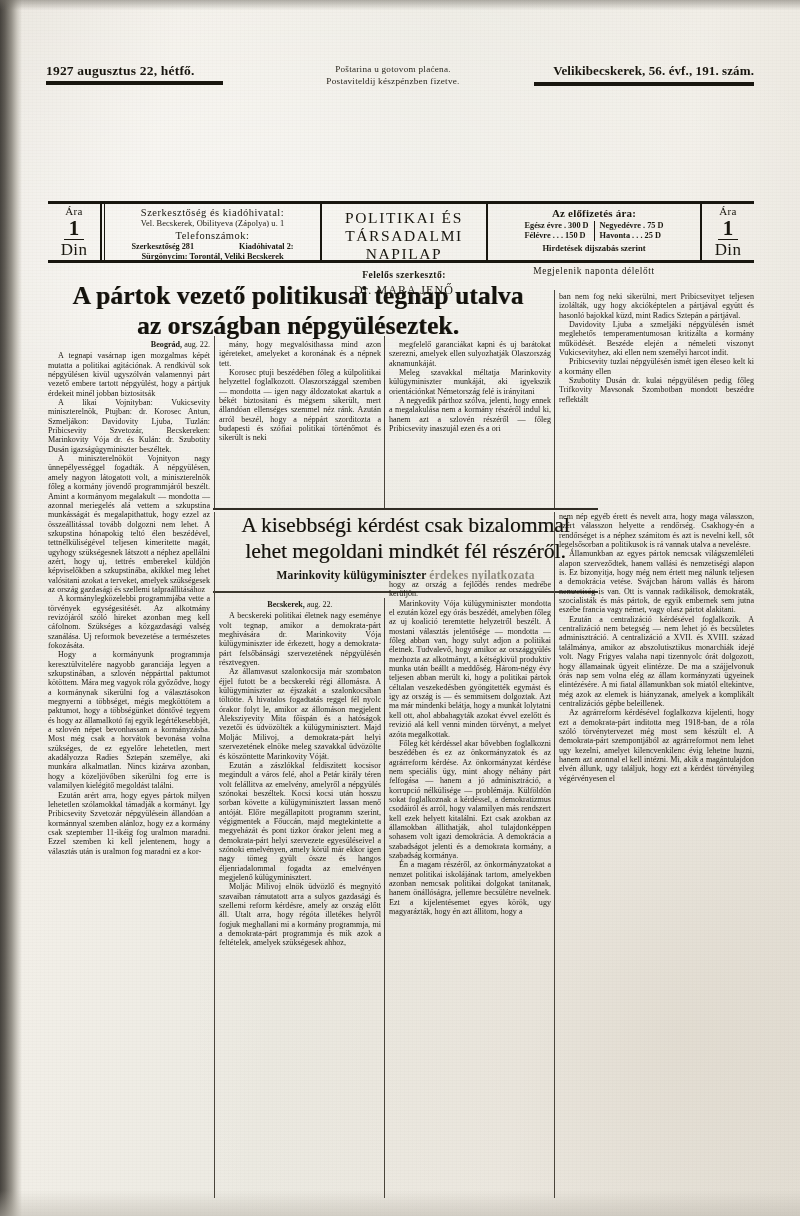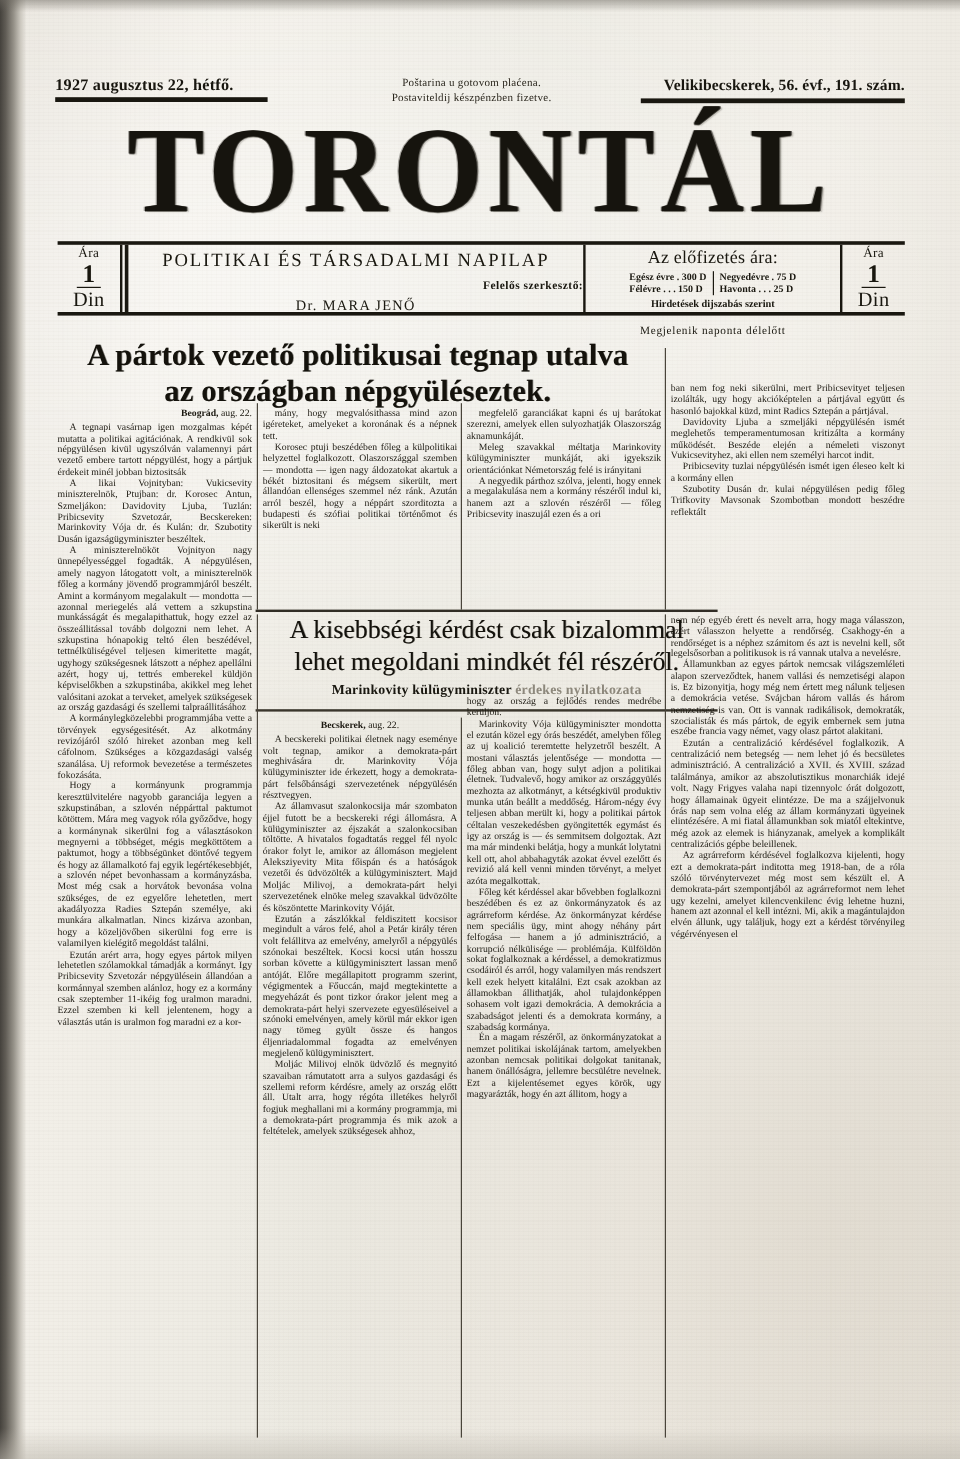--- a/index.html
+++ b/index.html
@@ -109,27 +109,27 @@
   .editorial-cell .l1{font-size:10.5px;letter-spacing:.5px;}
   .editorial-cell .l2{font-size:8.4px;letter-spacing:.1px;margin-top:1px;}
   .editorial-cell .l3{font-size:10.5px;letter-spacing:.5px;margin-top:2px;}
   .editorial-cell .l4{font-size:8.2px;font-weight:bold;display:flex;justify-content:space-around;margin-top:1px;}
   .editorial-cell .l5{font-size:8.4px;font-weight:bold;margin-top:1px;}
 
   .center-cell{
     flex:1;text-align:center;color:#19170f;padding-top:5px;box-sizing:border-box;
   }
   .center-cell .t1{font-size:15.5px;letter-spacing:1.6px;}
-  .center-cell .t2{font-size:9.6px;font-weight:bold;margin-top:6px;letter-spacing:.4px;text-align:right;}
+  .center-cell .t2{font-size:9.6px;font-weight:bold;margin-top:6px;letter-spacing:.4px;}
   .center-cell .t3{font-size:12px;margin-top:3px;letter-spacing:1.1px;}
 
   .subs-cell{
     flex:0 0 212px;text-align:center;color:#19170f;padding-top:3px;box-sizing:border-box;
   }
-  .subs-cell .s1{font-size:15px;font-weight:normal;letter-spacing:.2px;}
+  .subs-cell .s1{font-size:11px;font-weight:bold;letter-spacing:.2px;}
   .subs-cell .grid{display:flex;justify-content:center;margin-top:2px;font-size:8.3px;font-weight:bold;}
   .subs-cell .gcol{padding:0 5px;text-align:left;line-height:10px;}
   .subs-cell .gdiv{border-left:1px solid #19170f;}
   .subs-cell .s2{font-size:8.6px;font-weight:bold;margin-top:2px;}
   .subs-cell .s3{font-size:9.4px;margin-top:13px;letter-spacing:.6px;}
 
   
   #headline1{
     position:absolute;left:48px;top:281px;width:500px;text-align:center;
   }
@@ -186,35 +186,42 @@
     <div class="postal">
       <div>Poštarina u gotovom plaćena.</div>
       <div>Postaviteldij készpénzben fizetve.</div>
     </div>
     <div class="issueblock">
       <div class="issueline">Velikibecskerek, 56. évf., 191. szám.</div>
       <div class="rule"></div>
     </div>
   </div>
 
-  <div id="masthead">
-    <span class="word">TORONTÁL</span>
-  </div>
 
   <div id="infobox">
 
     <div class="price-cell">
       <div class="lab">Ára</div>
       <div class="num">1</div>
       <div class="cur">Din</div>
     </div>
 
     <div class="vline"></div>
     <div class="vline2"></div>
 
+    <div class="editorial-cell">
+      <div class="l1">Szerkesztőség és kiadóhivatal:</div>
+      <div class="l2">Vel. Becskerek, Obilityeva (Zápolya) u. 1</div>
+      <div class="l3">Telefonszámok:</div>
+      <div class="l4">
+        <span>Szerkesztőség 281</span>
+        <span>Kiadóhivatal 2:</span>
+      </div>
+      <div class="l5">Sürgönycim: Torontál, Veliki Becskerek</div>
+    </div>
 
     <div class="vline"></div>
 
     <div class="center-cell">
       <div class="t1">POLITIKAI ÉS TÁRSADALMI NAPILAP</div>
       <div class="t2">Felelős szerkesztő:</div>
       <div class="t3">Dr. MARA JENŐ</div>
     </div>
 
     <div class="vline"></div>
@@ -270,21 +277,21 @@
     <p>mány, hogy megvalósithassa mind azon igéreteket, amelyeket a koronának és a népnek tett.</p>
     <p>Korosec ptuji beszédében főleg a külpolitikai helyzettel foglalkozott. Olaszországgal szemben — mondotta — igen nagy áldozatokat akartuk a békét biztositani és mégsem sikerült, mert állandóan ellenséges szemmel néz ránk. Azután arról beszél, hogy a néppárt szorditozta a budapesti és szófiai politikai történőmot és sikerült is neki</p>
   </div>
 
   <div class="col" style="left:389px;top:340px;width:162px;height:168px;overflow:hidden;">
     <p>megfelelő garanciákat kapni és uj barátokat szerezni, amelyek ellen sulyozhatják Olaszország aknamunkáját.</p>
     <p>Meleg szavakkal méltatja Marinkovity külügyminiszter munkáját, aki igyekszik orientációnkat Németország felé is irányitani</p>
     <p>A negyedik párthoz szólva, jelenti, hogy ennek a megalakulása nem a kormány részéről indul ki, hanem azt a szlovén részéről — főleg Pribicsevity inaszujál ezen és a ori</p>
   </div>
 
-  <div class="col" style="left:559px;top:292px;width:195px;height:214px;overflow:hidden;margin-top:27px;">
+  <div class="col" style="left:559px;top:292px;width:195px;height:214px;overflow:hidden;">
     <p class="noind">ban nem fog neki sikerülni, mert Pribicsevityet teljesen izolálták, ugy hogy akcióképtelen a pártjával együtt és hasonló bajokkal küzd, mint Radics Sztepán a pártjával.</p>
     <p>Davidovity Ljuba a szmeljáki népgyülésén ismét meglehetős temperamentumosan kritizálta a kormány működését. Beszéde elején a némeleti viszonyt Vukicsevityhez, aki ellen nem személyi harcot indit.</p>
     <p>Pribicsevity tuzlai népgyülésén ismét igen éleseo kelt ki a kormány ellen</p>
     <p>Szubotity Dusán dr. kulai népgyülésen pedig főleg Trifkovity Mavsonak Szombotban mondott beszédre reflektált</p>
   </div>
 
   <div id="rule2a"></div>
   <div id="headline2">
     <div class="h-l1">A kisebbségi kérdést csak bizalommal</div>
     <div class="h-l2">lehet megoldani mindkét fél részéről.</div>

